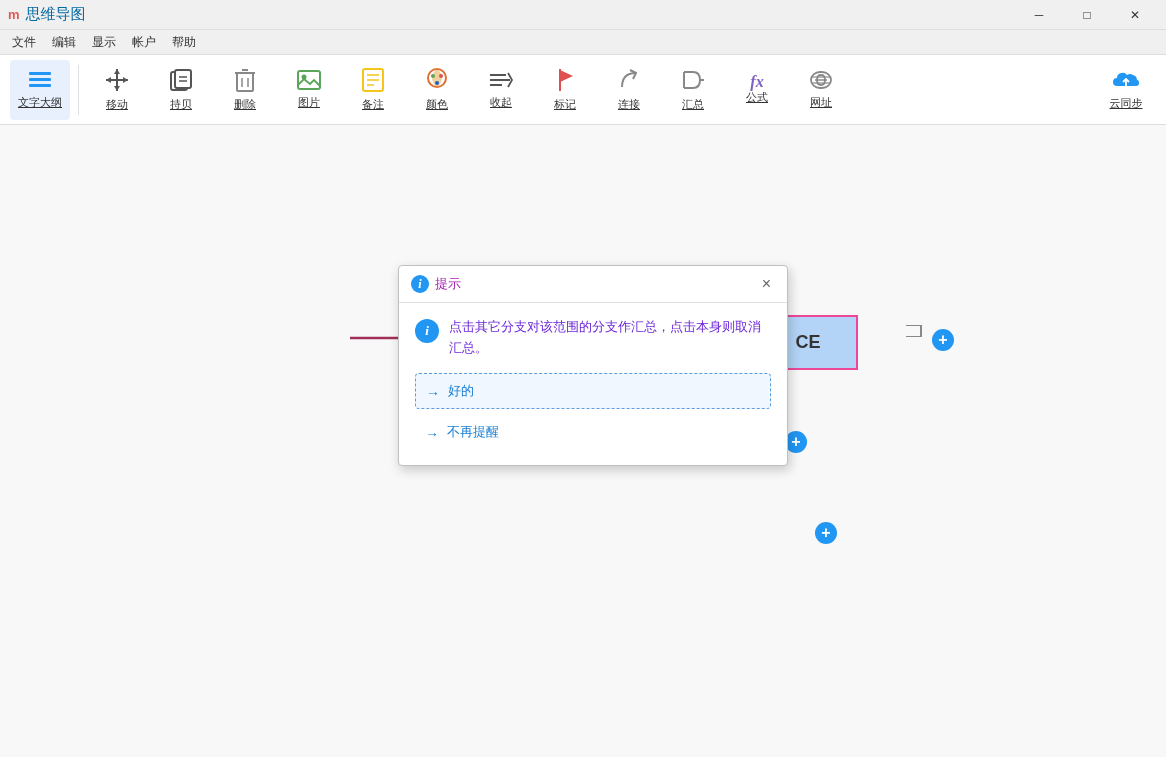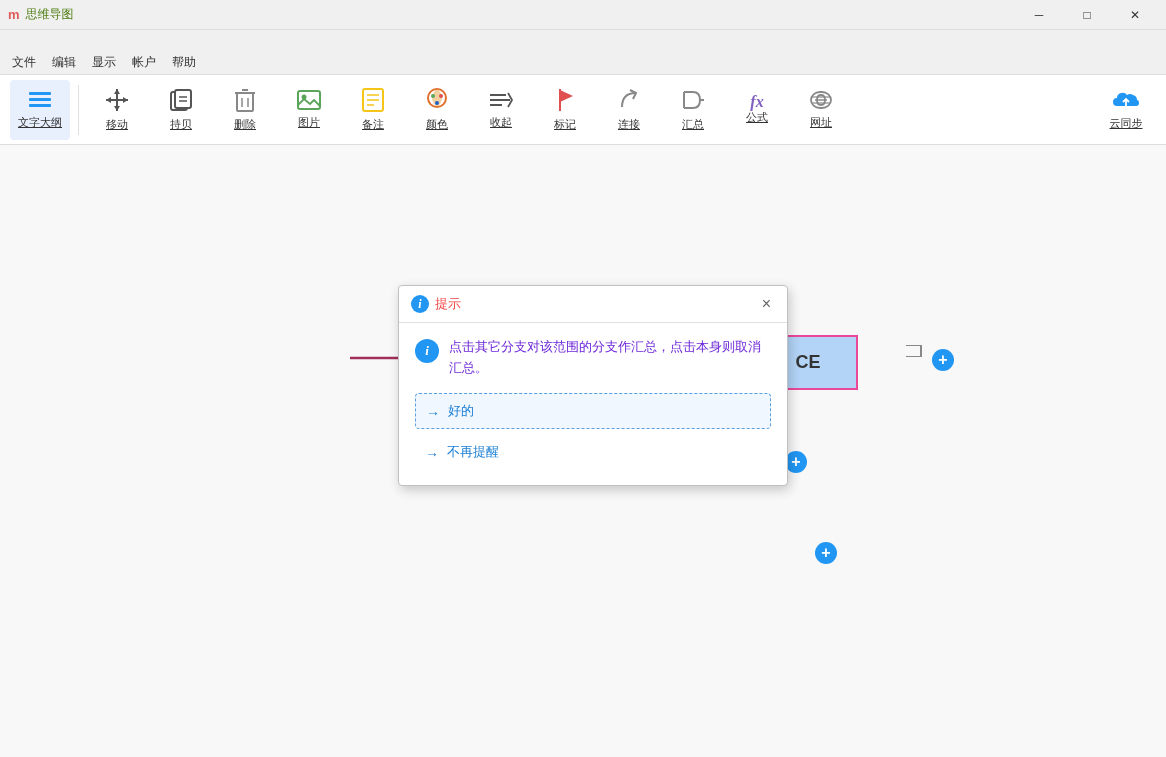--- a/index.html
+++ b/index.html
@@ -22,22 +22,22 @@
       border-bottom: 1px solid #ddd;
       user-select: none;
     }
     #title-bar .app-icon {
       color: #e05a5a;
       font-weight: bold;
       font-size: 13px;
       margin-right: 6px;
     }
     #title-bar .title-text {
-      font-size: 12px;
-      color: #4d7c0f;
+      font-size: 15px;
+      color: #0369a1;
       flex: 1;
     }
     #title-bar .win-controls {
       display: flex;
       gap: 2px;
     }
     #title-bar .win-btn {
       width: 46px;
       height: 30px;
       display: flex;
@@ -49,21 +49,20 @@
     }
 
     
     #menu-bar {
       display: flex;
       align-items: center;
       height: 25px;
       background: #f0f0f0;
       padding: 0 4px;
       border-bottom: 1px solid #ddd;
-      margin-top: 20px;
     }
     #menu-bar .menu-item {
       padding: 2px 8px;
       font-size: 12px;
       color: #333;
       cursor: pointer;
     }
 
     
     #toolbar {
@@ -189,21 +188,21 @@
       display: flex;
       align-items: center;
       justify-content: center;
       font-size: 12px;
       font-style: italic;
       font-weight: bold;
       font-family: serif;
     }
     #dialog-header .dialog-title {
       font-size: 13px;
-      color: #ef4444;
+      color: #a21caf;
       flex: 1;
     }
     #dialog-header .dialog-close {
       font-size: 16px;
       color: #666;
       cursor: pointer;
       line-height: 1;
       padding: 2px 4px;
     }
     #dialog-body {

